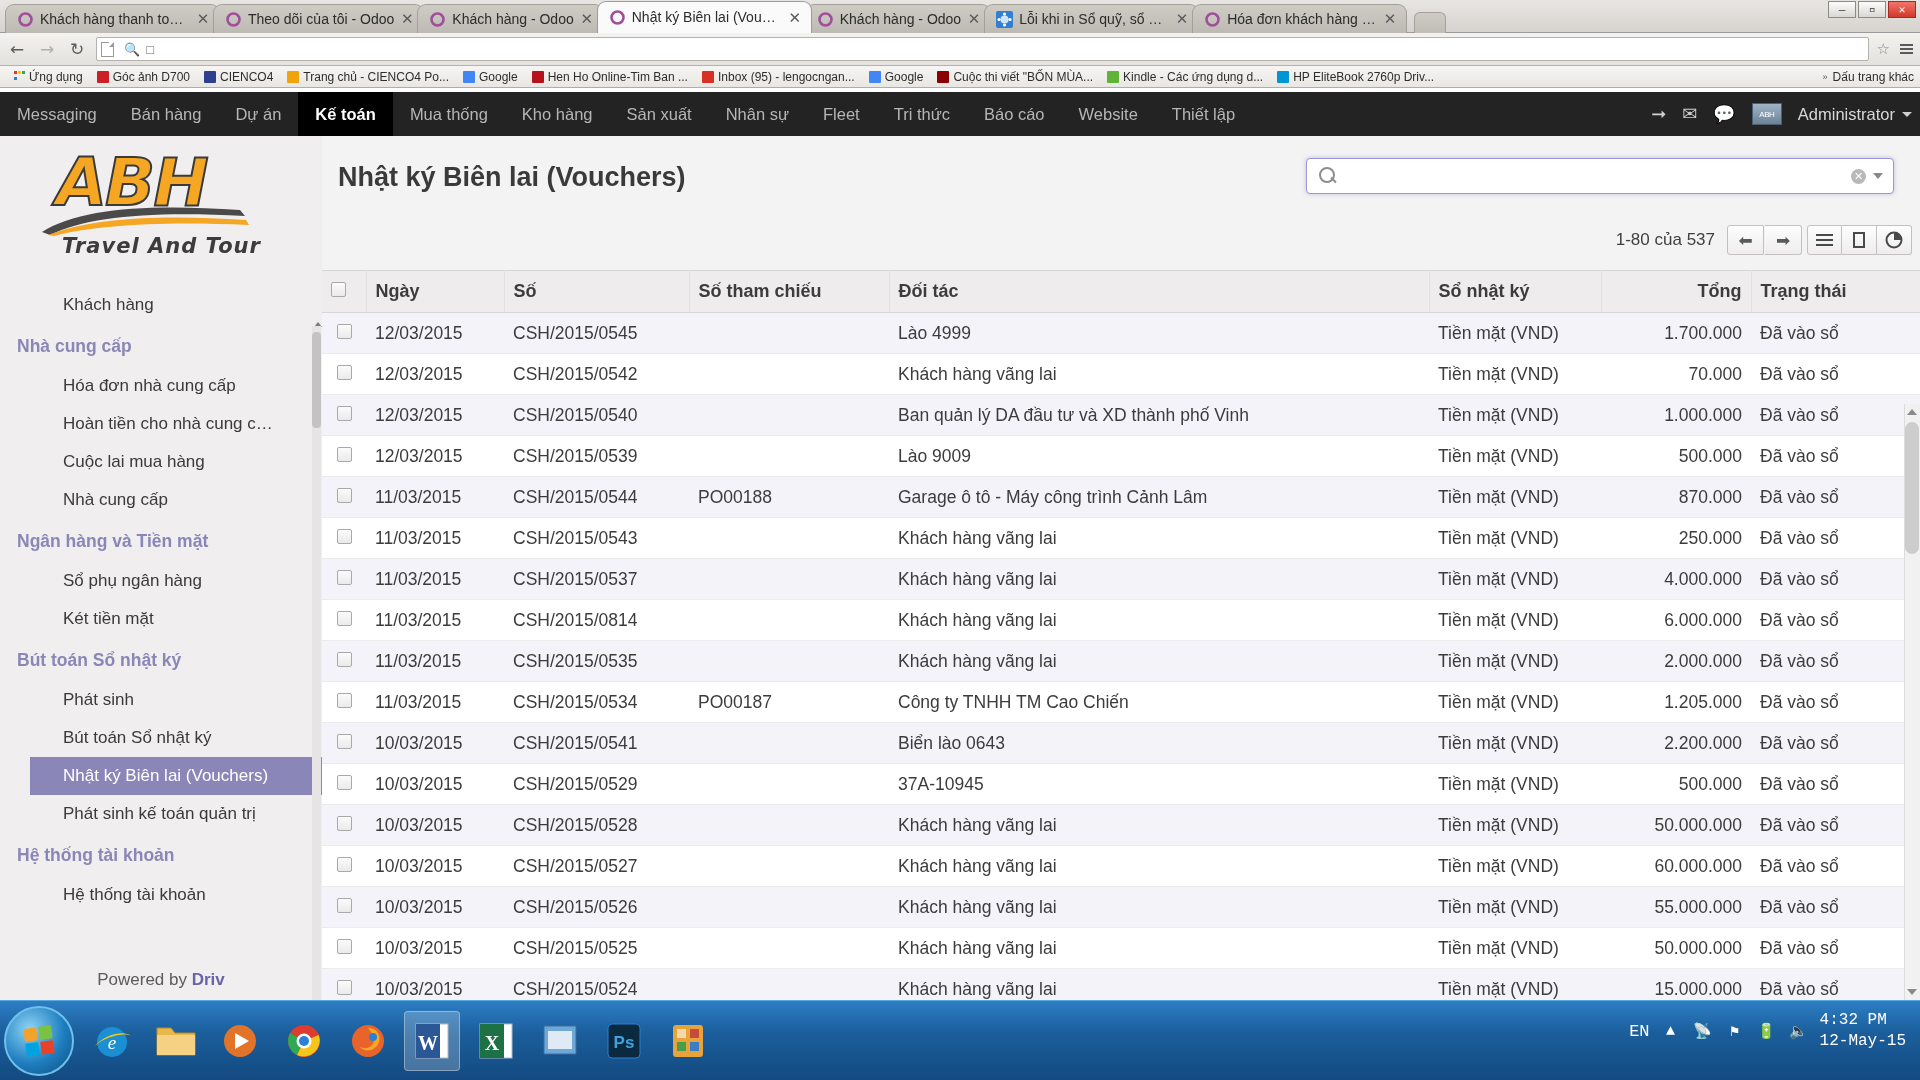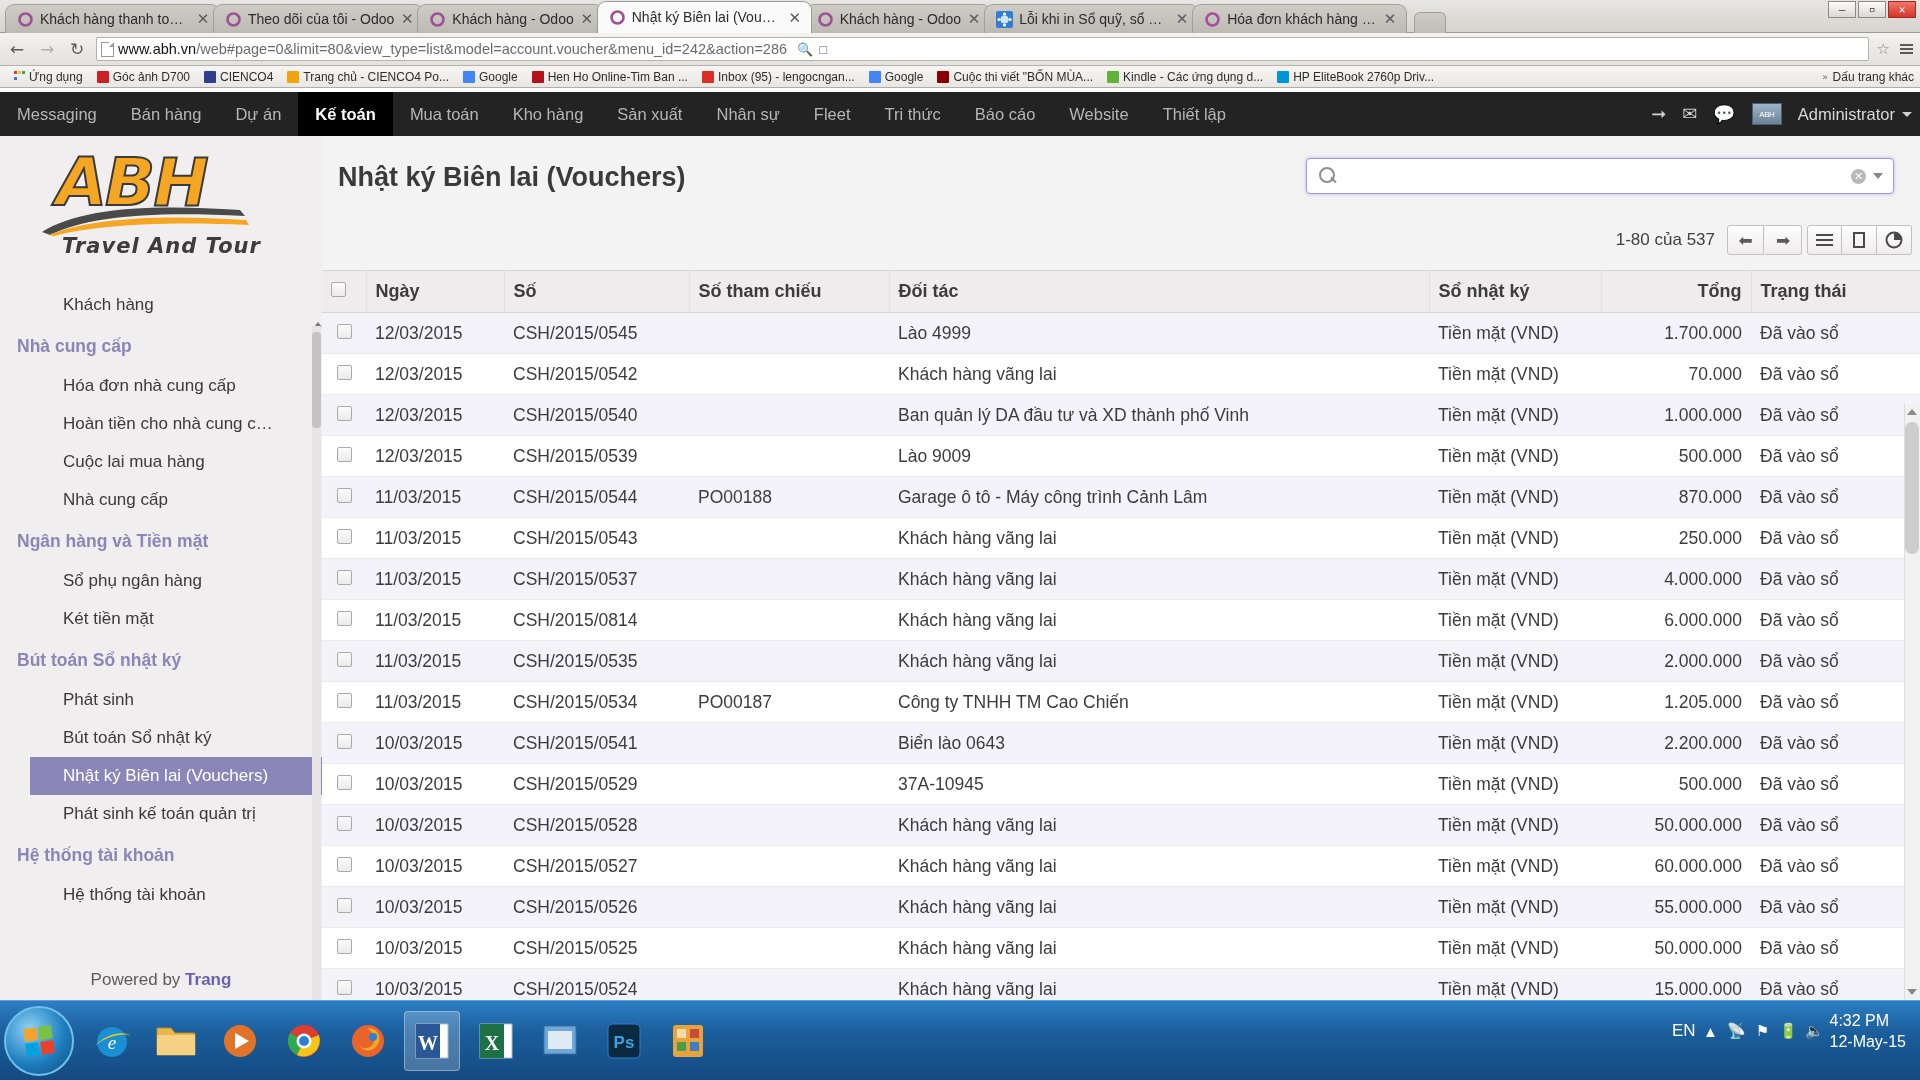--- a/index.html
+++ b/index.html
@@ -402,23 +402,23 @@
   .start .flag i { display: block; border-radius: 1px; }
   .tb-items { display: flex; align-items: center; gap: 8px; padding-left: 10px; }
   .tb-ico {
     width: 56px; height: 60px;
     display: flex; align-items: center; justify-content: center;
     border-radius: 4px;
   }
   .tb-ico.pressed { background: rgba(255,255,255,0.22); border: 1px solid rgba(255,255,255,0.35); }
   .tray {
     position: absolute; right: 0; top: 0; height: 60px;
-    display: flex; align-items: center; gap: 4px;
+    display: flex; align-items: center; gap: 10px;
     padding-right: 14px;
-    color: #fff; font-size: 15px;
+    color: #fff; font-size: 15px; font-family: Liberation Mono, monospace;
   }
   .tray .lang { font-size: 17px; }
   .tray .clock { text-align: left; line-height: 21px; font-size: 16px; }
   .tray-ico { width: 22px; height: 22px; display: flex; align-items: center; justify-content: center; }
 </style>
 </head>
 <body>
 
 <div id="screen">
 
@@ -500,21 +500,20 @@
       <div class="wc-btn close">✕</div>
     </div>
   </div>
 
   <div class="urlbar-row">
     <div class="nav-ico">←</div>
     <div class="nav-ico disabled">→</div>
     <div class="nav-ico">↻</div>
     <div class="urlfield">
       <div class="url-pageicon"></div>
-      <div class="url-text"><span class="host">www.abh.vn</span><span class="path">/web#page=0&amp;limit=80&amp;view_type=list&amp;model=account.voucher&amp;menu_id=242&amp;action=286</span></div>
       <div class="url-right">
         <span class="ico">🔍</span>
         <span class="ico">□</span>
       </div>
     </div>
     <div class="star">☆</div>
     <div class="menu-btn">
         <i></i>
         <i></i>
         <i></i>
@@ -577,21 +576,21 @@
       </div>
     </div>
 
   <div class="odoo">
 
     <div class="navbar" id="navbar">
       <div class="nav-item">Messaging</div>
         <div class="nav-item">Bán hàng</div>
         <div class="nav-item">Dự án</div>
         <div class="nav-item active">Kế toán</div>
-        <div class="nav-item">Mua toán</div>
+        <div class="nav-item">Mua thống</div>
         <div class="nav-item">Kho hàng</div>
         <div class="nav-item">Sản xuất</div>
         <div class="nav-item">Nhân sự</div>
         <div class="nav-item">Fleet</div>
         <div class="nav-item">Tri thức</div>
         <div class="nav-item">Báo cáo</div>
         <div class="nav-item">Website</div>
         <div class="nav-item">Thiết lập</div>
         <div class="nav-right">
         <div class="nico">➞</div>
@@ -635,21 +634,21 @@
             <div class="menu-leaf">Bút toán Sổ nhật ký</div>
             <div class="menu-leaf selected">Nhật ký Biên lai (Vouchers)</div>
             <div class="menu-leaf">Phát sinh kế toán quản trị</div>
             <div class="menu-section">Hệ thống tài khoản</div>
             <div class="menu-leaf">Hệ thống tài khoản</div>
           </div>
         <div class="sb-arrow-up"></div>
         <div class="sb-scroll"></div>
         <div class="sb-thumb"></div>
         <div class="powered">
-          <span>Powered by </span><b>Trang</b>
+          <span>Powered by </span><b>Driv</b>
         </div>
       </div>
 
       <div class="content">
 
         <div class="content-head">
           <div class="page-title">Nhật ký Biên lai (Vouchers)</div>
           <div class="searchbox">
             <div class="mag"></div>
             <div class="sinput" placeholder=""></div>

